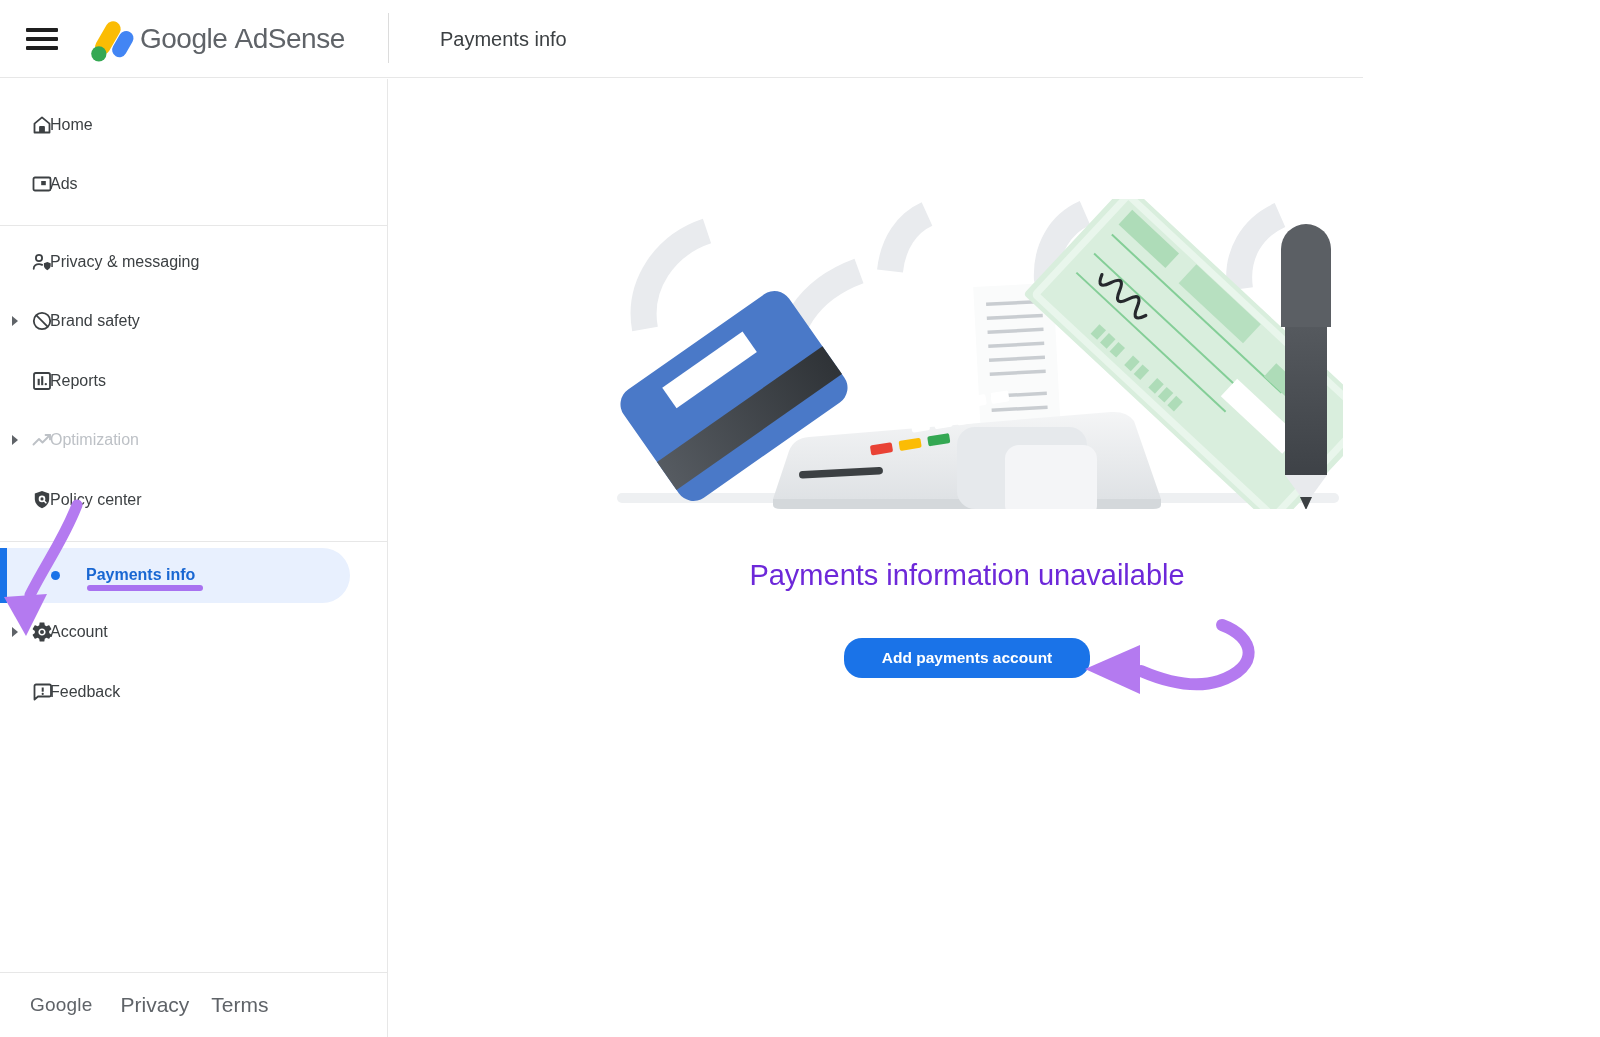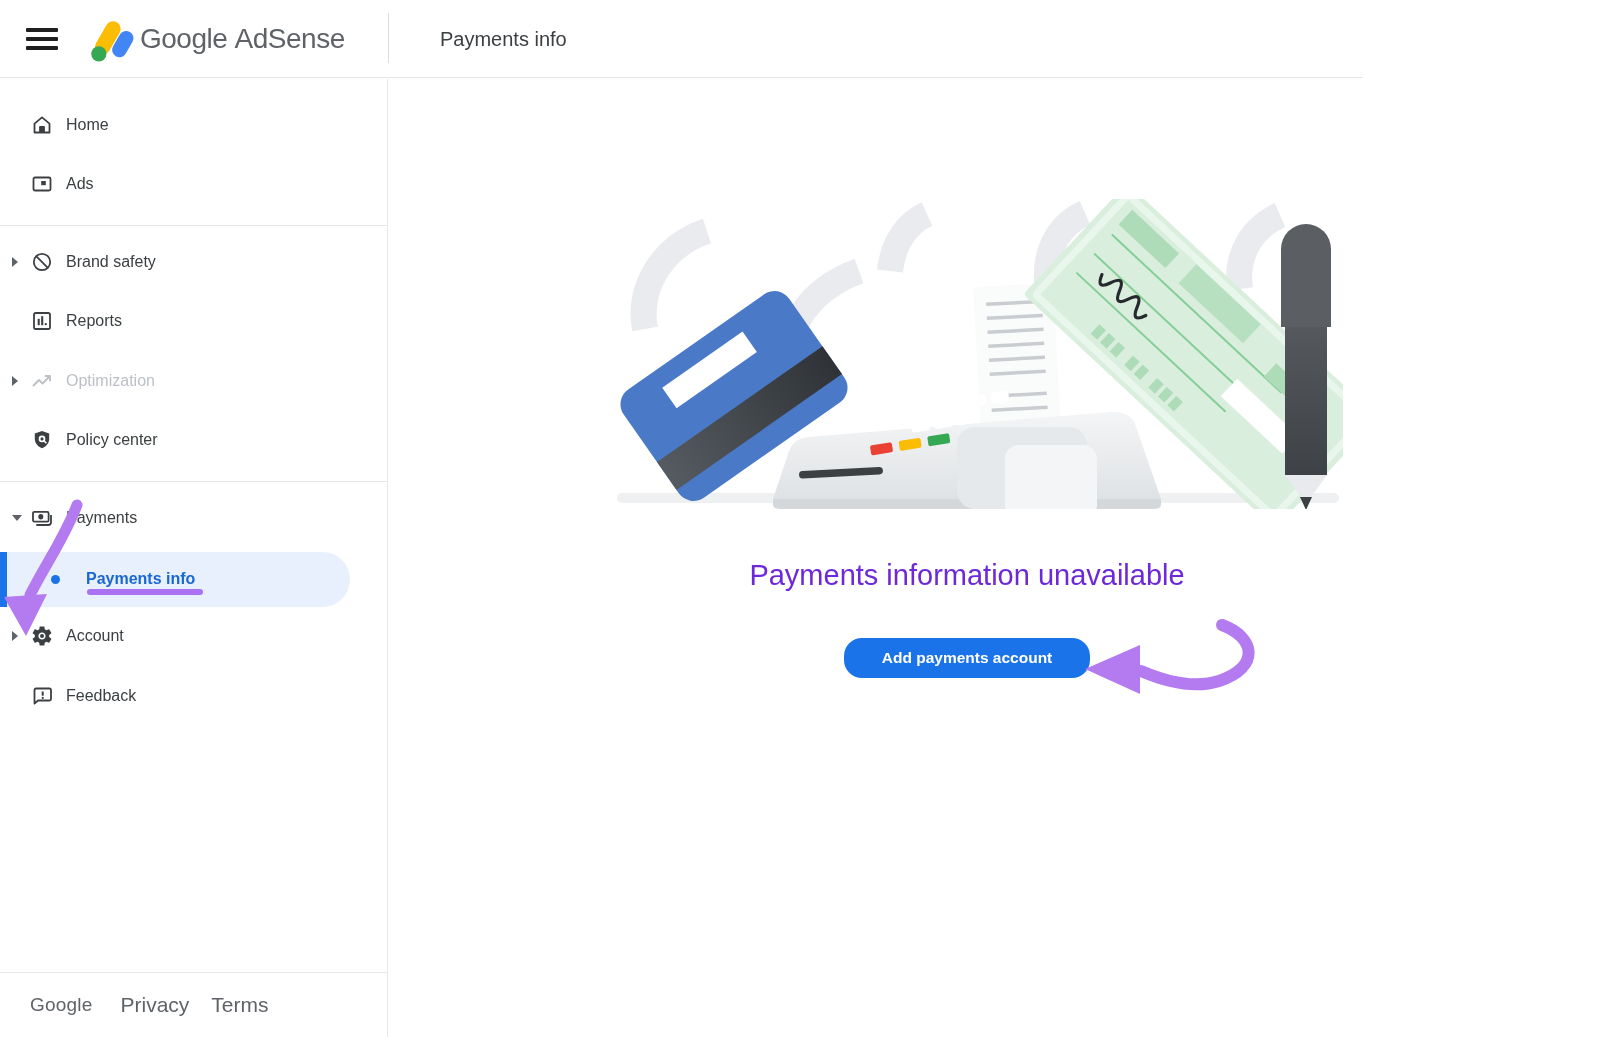--- a/index.html
+++ b/index.html
@@ -33,21 +33,21 @@
   }
 
   
   .sidebar {
     position: absolute; top: 79px; left: 0; width: 388px; height: 958px;
     background: #fff; border-right: 1px solid #e7e7e7;
   }
   .nav { padding-top: 16px; }
   .nav-item {
     position: relative; height: 59.5px; display: flex; align-items: center;
-    padding-left: 66px; cursor: pointer; font-size: 16px; color: #3c4043;
+    padding-left: 50px; cursor: pointer; font-size: 16px; color: #3c4043;
   }
   .nav-item .icon24 { position: absolute; left: 30px; top: 50%; margin-top: -12px; width: 24px; height: 24px; }
   .caret { position: absolute; left: 12px; top: 50%; }
   .caret-right { margin-top: -5px; width: 0; height: 0; border-left: 6px solid #5f6368; border-top: 5px solid transparent; border-bottom: 5px solid transparent; }
   .caret-down  { margin-top: -3px; width: 0; height: 0; border-top: 6px solid #5f6368; border-left: 5px solid transparent; border-right: 5px solid transparent; }
   .nav-item.disabled { color: #bdc1c6; cursor: default; }
   .nav-divider { height: 1px; background: #e7e7e7; margin: 11px 0 6px 0; }
 
   .sub-item {
     position: relative; height: 55px; display: flex; align-items: center;
@@ -130,20 +130,28 @@
       <svg class="icon24" viewBox="0 0 24 24" fill="none" stroke="#3c4043" stroke-width="1.8">
         <rect x="3.5" y="5.5" width="17" height="13" rx="1.5"></rect>
         <rect x="11.2" y="9" width="4.6" height="4.2" fill="#3c4043" stroke="none"></rect>
       </svg>
       <span>Ads</span>
     </div>
 
 
     <div class="nav-divider"></div>
 
+    <div class="nav-item">
+      <svg class="icon24" viewBox="0 0 24 24" fill="none" stroke="#3c4043" stroke-width="1.8" stroke-linecap="round">
+        <circle cx="9" cy="8" r="3.1"></circle>
+        <path d="M3.7 18.8 c0-3 2.7-4.7 5.3-4.7 1.1 0 2.2 .3 3.1 .8"></path>
+        <path d="M17.3 11.9 l3.4 1.3 v2.4 c0 2.3-1.5 3.8-3.4 4.6 -1.9-.8-3.4-2.3-3.4-4.6 v-2.4 z" fill="#3c4043" stroke="none"></path>
+      </svg>
+      <span>Privacy &amp; messaging</span>
+    </div>
 
     <div class="nav-item">
       <i class="caret caret-right"></i>
       <svg class="icon24" viewBox="0 0 24 24" fill="none" stroke="#3c4043" stroke-width="1.8">
         <circle cx="12" cy="12" r="8.2"></circle>
         <path d="M6.4 6.4 L17.6 17.6"></path>
       </svg>
       <span>Brand safety</span>
     </div>
 
@@ -171,29 +179,20 @@
         <path d="M12 3 L19.2 5.5 V10.4 C19.2 15.4 16.2 18.4 12 20.2 C7.8 18.4 4.8 15.4 4.8 10.4 V5.5 Z" fill="#3c4043"></path>
         <circle cx="12" cy="10.9" r="3.3" fill="#ffffff"></circle>
         <circle cx="12" cy="10.9" r="1.55" fill="#3c4043"></circle>
         <path d="M14.4 13.3 L15.9 14.8" stroke="#ffffff" stroke-width="1.6" stroke-linecap="round"></path>
       </svg>
       <span>Policy center</span>
     </div>
 
     <div class="nav-divider"></div>
 
-    <div class="nav-item">
-      <i class="caret caret-down"></i>
-      <svg class="icon24" viewBox="0 0 24 24" fill="none" stroke="#3c4043" stroke-width="1.8">
-        <rect x="3" y="5.8" width="15.6" height="9.8" rx="1.4"></rect>
-        <ellipse cx="10.8" cy="10.7" rx="2.5" ry="2.7" fill="#3c4043" stroke="none"></ellipse>
-        <path d="M21 9 v7.3 c0 1.5-1.2 2.7-2.7 2.7 H6.3"></path>
-      </svg>
-      <span>Payments</span>
-    </div>
 
     <div class="sub-item selected">
       <div class="selected-bar"></div>
       <span class="bullet"></span>
       <span>Payments info</span>
       <div class="underline-annotation"></div>
     </div>
 
 
     <div class="nav-item">

